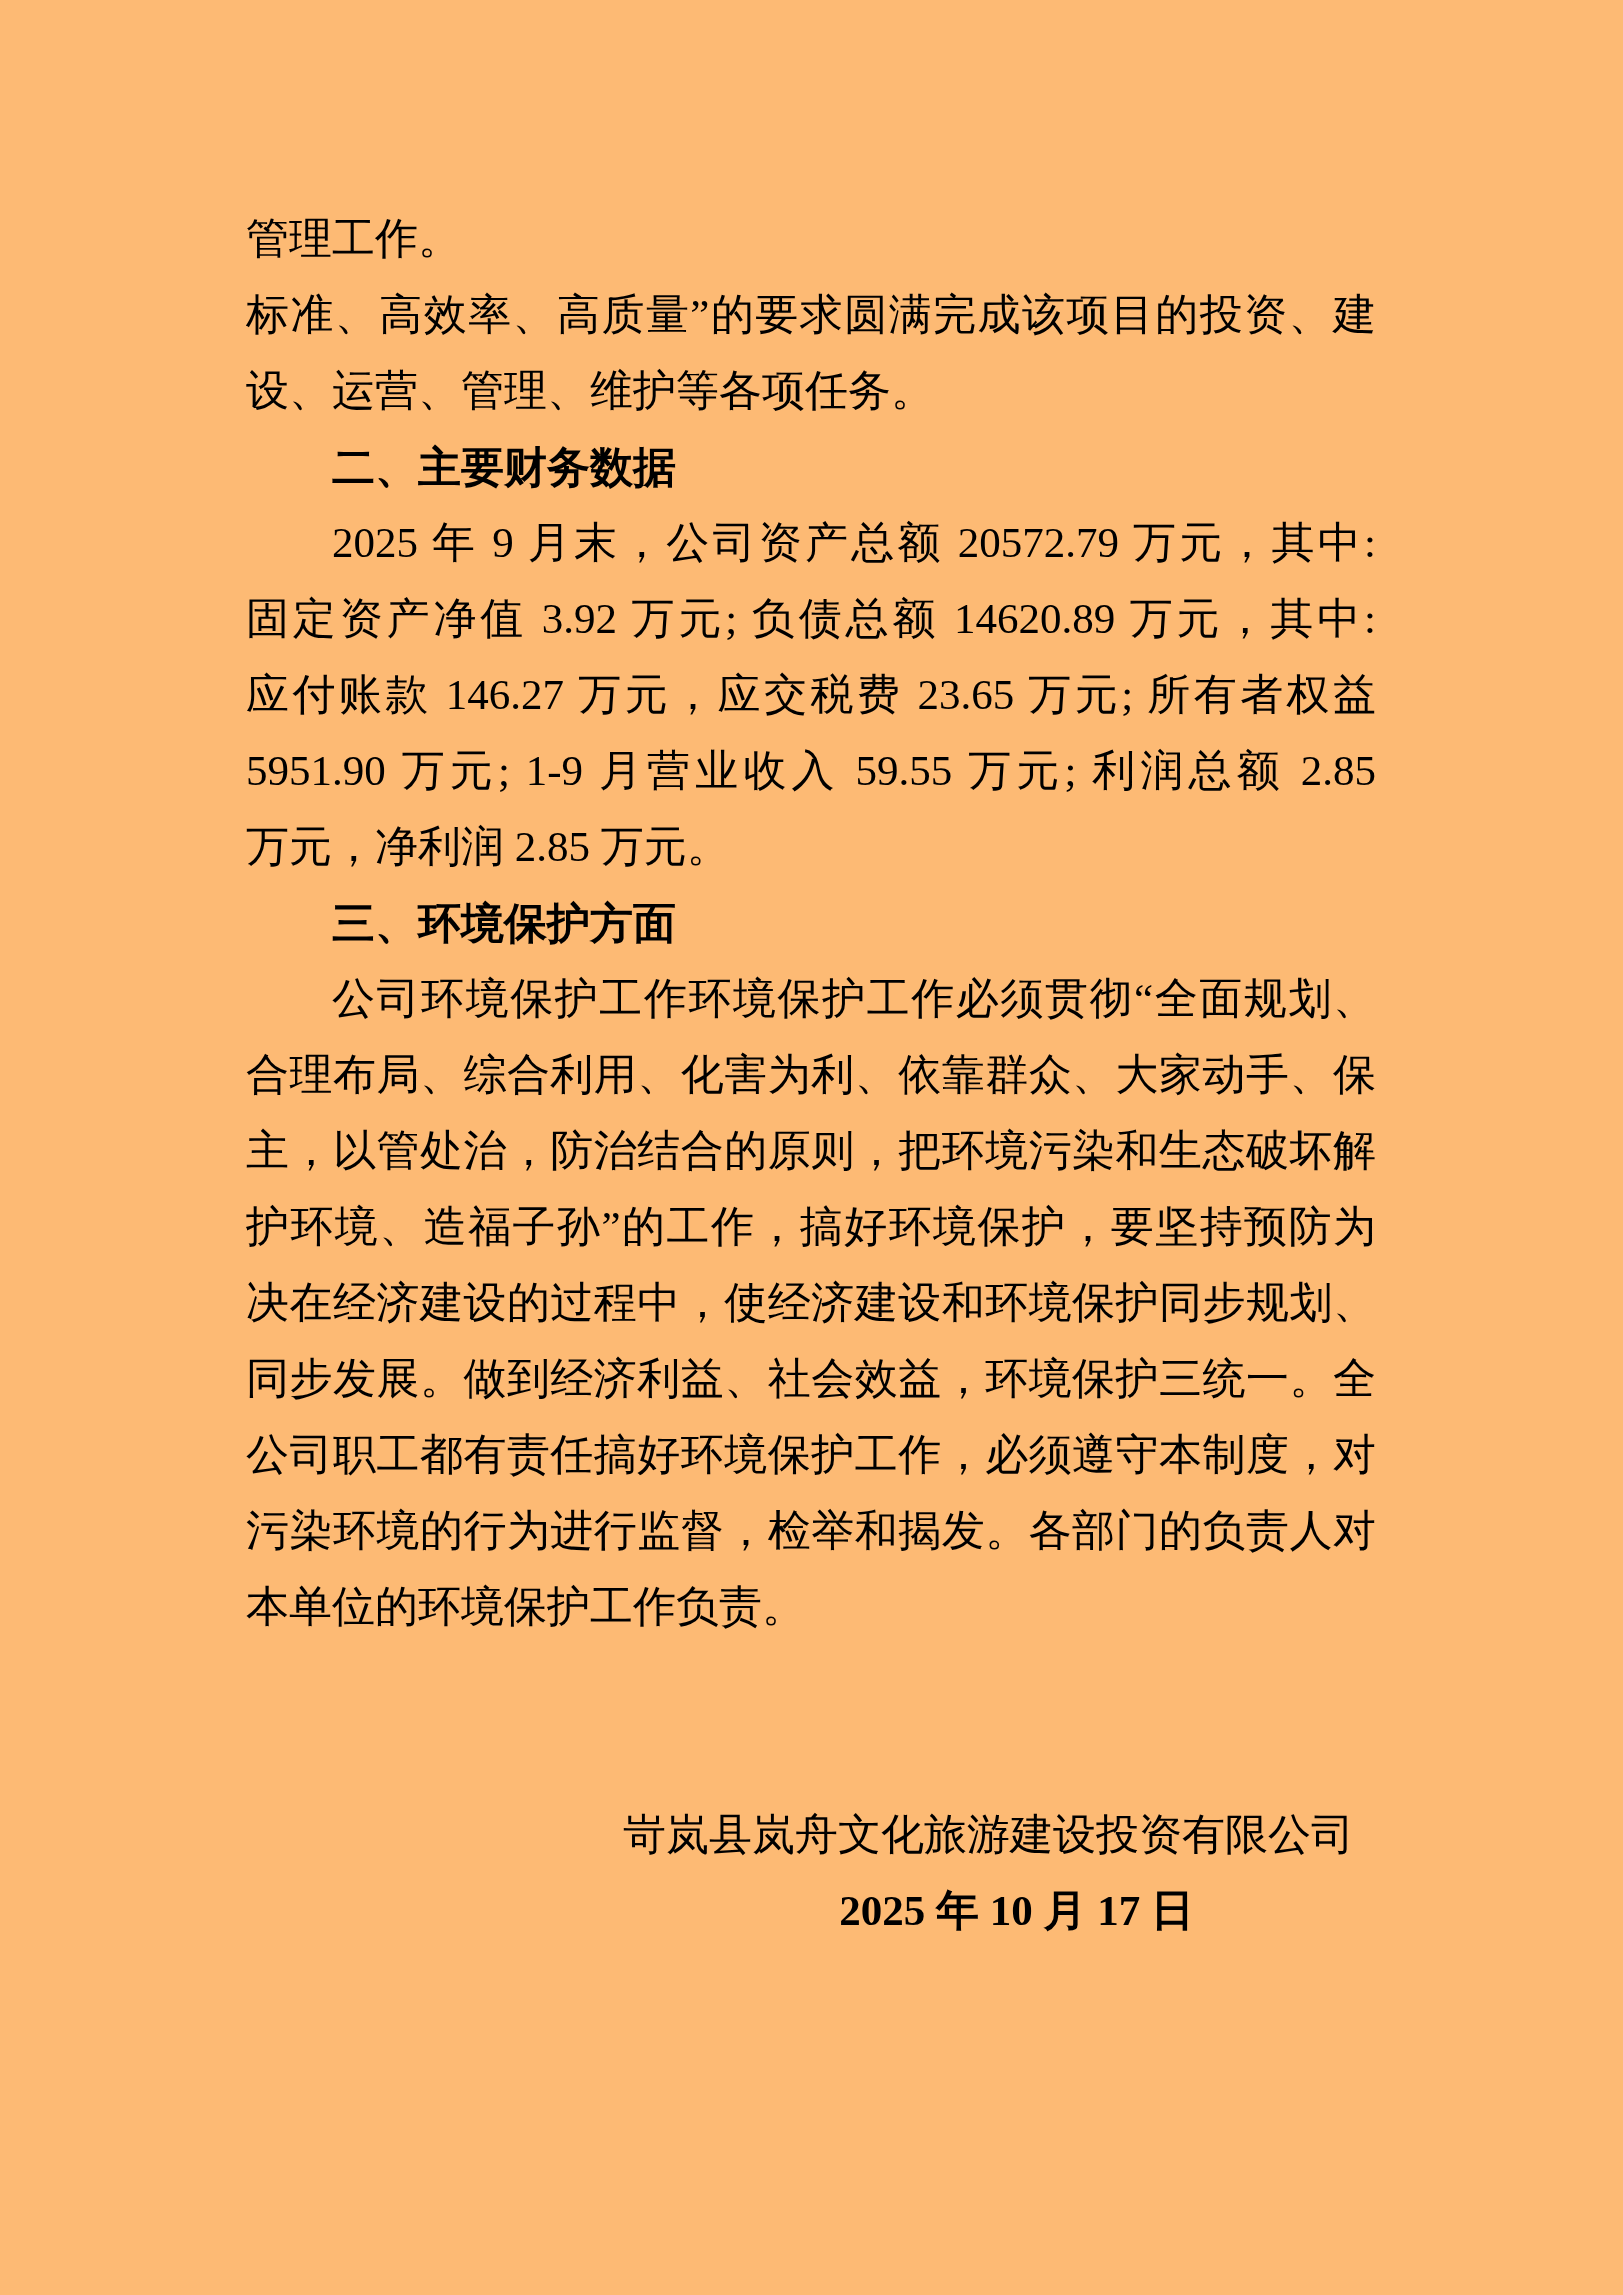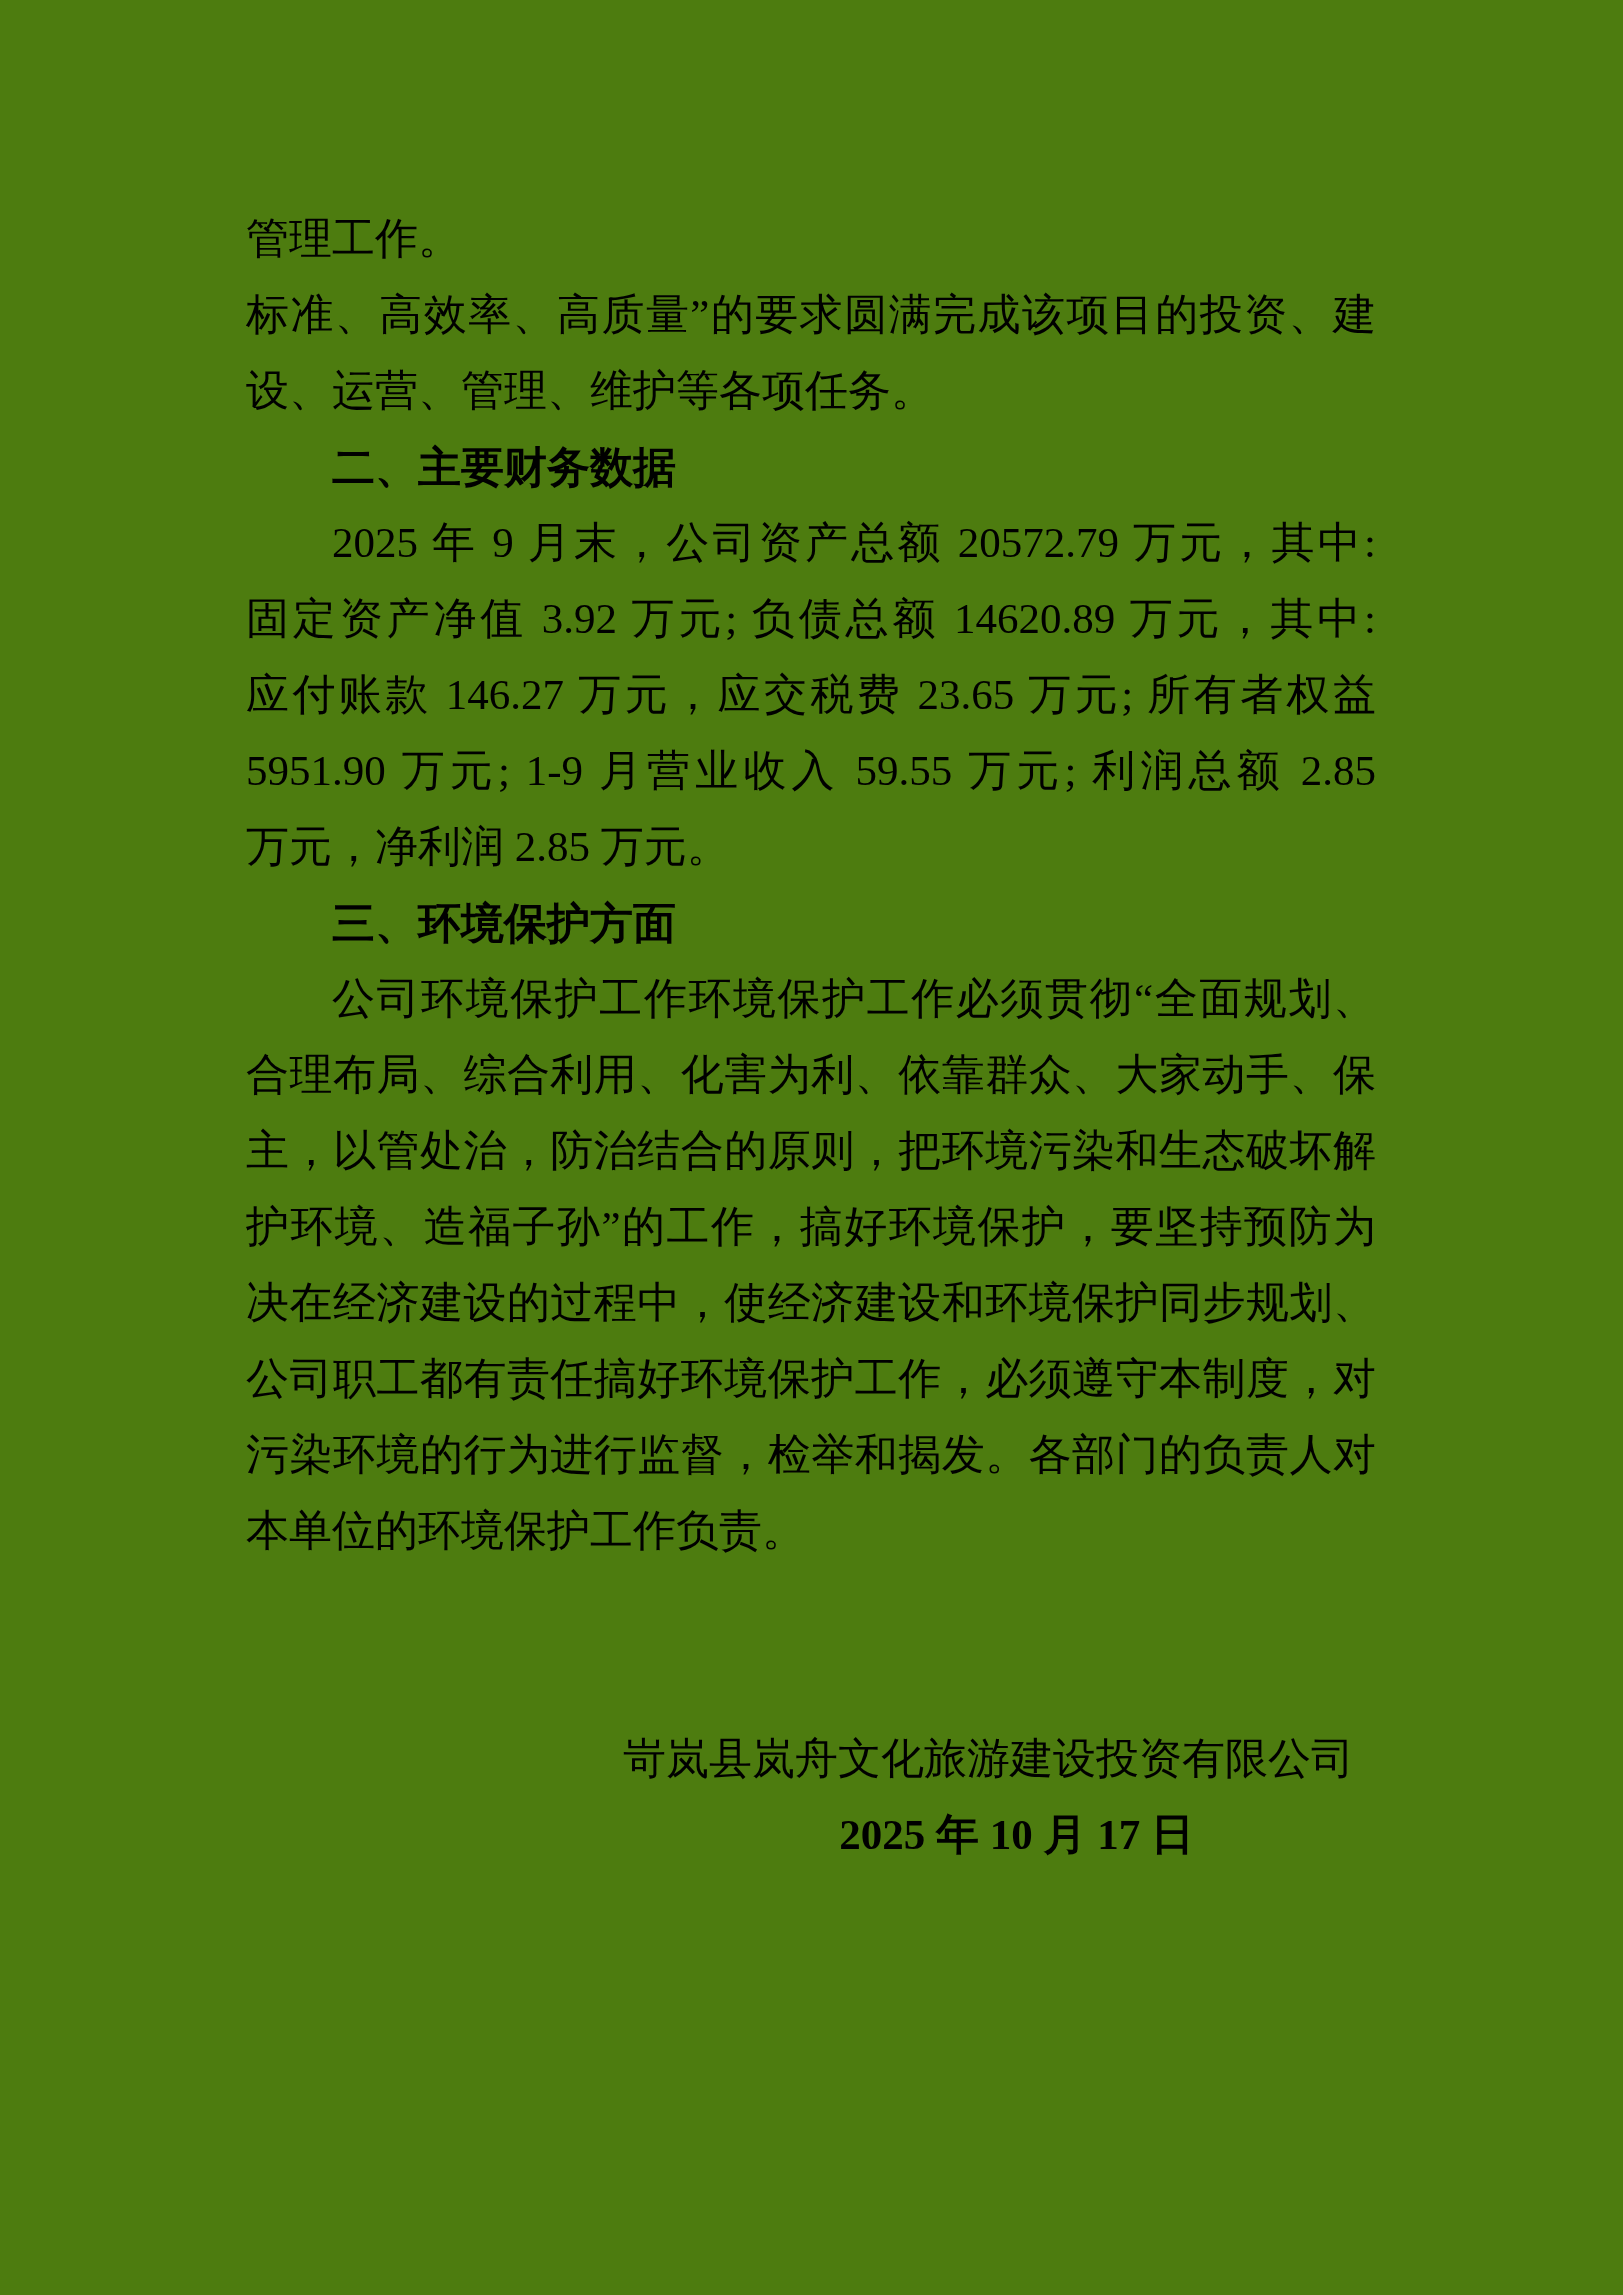--- a/index.html
+++ b/index.html
@@ -13,21 +13,21 @@
     color: #000000;
     font-family: "Liberation Serif", "DejaVu Serif", serif;
     position: relative;
     overflow: hidden;
   }
   .page {
     position: absolute;
     left: 0; top: 0;
     width: 1623px;
     height: 2295px;
-    background: #4d7c0f;
+    background: #fdba74;
   }
   .doc {
     position: absolute;
     left: 246px;
     top: 201px;
     width: 1130px;
     font-size: 43px;
     line-height: 76px;
     font-kerning: none;
   }
@@ -88,20 +88,21 @@
       </div>
       <div class="block heading">
         <div class="line indent last">三、环境保护方面</div>
       </div>
       <div class="block paragraph">
         <div class="line indent">公司环境保护工作环境保护工作必须贯彻“全面规划、</div>
         <div class="line">合理布局、综合利用、化害为利、依靠群众、大家动手、保</div>
         <div class="line">主，以管处治，防治结合的原则，把环境污染和生态破坏解</div>
         <div class="line">护环境、造福子孙”的工作，搞好环境保护，要坚持预防为</div>
         <div class="line">决在经济建设的过程中，使经济建设和环境保护同步规划、</div>
+        <div class="line">同步发展。做到经济利益、社会效益，环境保护三统一。全</div>
         <div class="line">公司职工都有责任搞好环境保护工作，必须遵守本制度，对</div>
         <div class="line">污染环境的行为进行监督，检举和揭发。各部门的负责人对</div>
         <div class="line last">本单位的环境保护工作负责。</div>
       </div>
       <div class="block spacer">
         <div class="line empty">&nbsp;</div>
         <div class="line empty">&nbsp;</div>
       </div>
       <div class="block signature">
         <div class="line last">岢岚县岚舟文化旅游建设投资有限公司</div>

